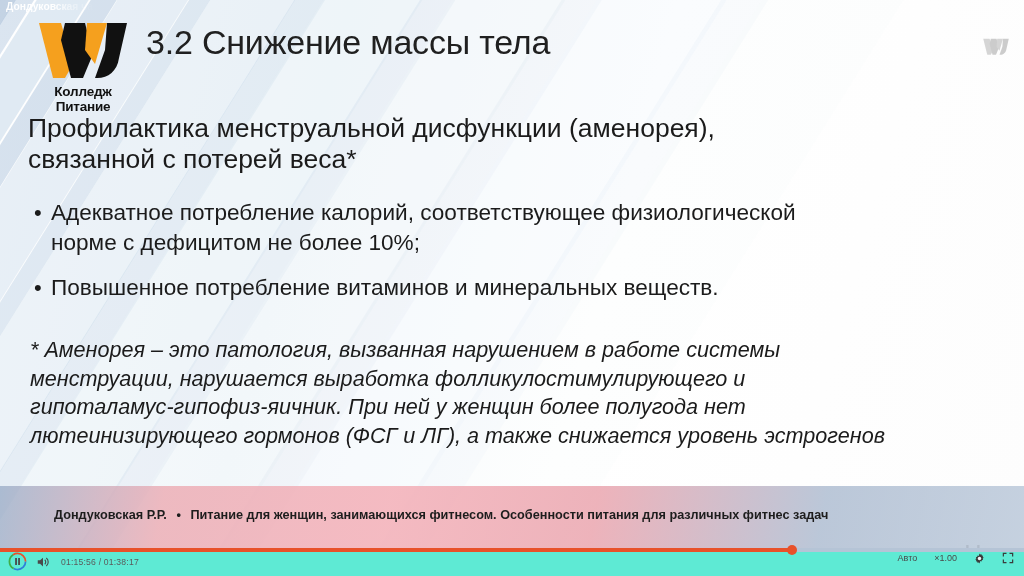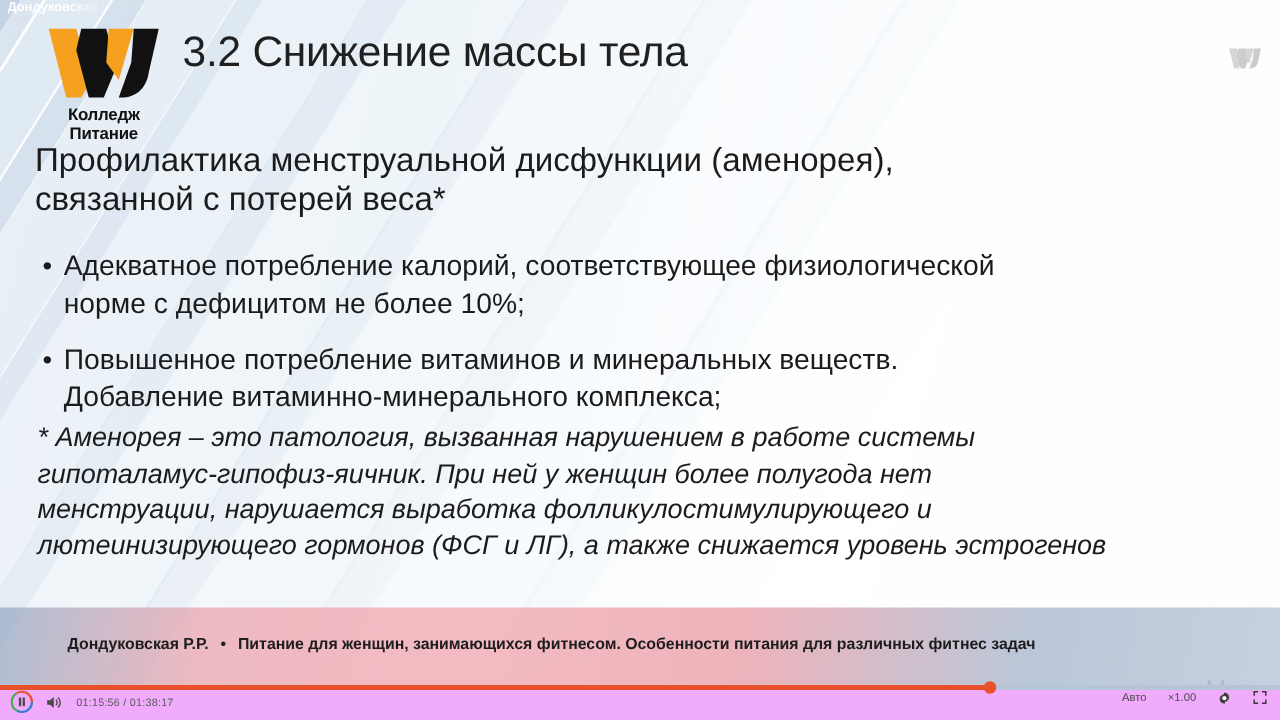--- a/index.html
+++ b/index.html
@@ -155,21 +155,21 @@
     color: #1d1d1d;
     white-space: nowrap;
   }
   #footer-text .sep { padding: 0 6px; }
 
   
   #player {
     position: absolute;
     left: 0; bottom: 0;
     width: 1024px; height: 28px;
-    background: #f0abfc;
+    background: #5eead4;
   }
   #progress-track {
     position: absolute;
     left: 0; top: 0;
     width: 1024px; height: 4px;
     background: #b5c4d6;
   }
   #progress-fill {
     position: absolute;
     left: 0; top: 0;
@@ -315,28 +315,27 @@
 
     <div id="bullets">
       <div class="bullet">
         <span class="dot">•</span>
         <span style="display: block;">Адекватное потребление калорий, соответствующее физиологической</span>
         <span style="display: block;">норме с дефицитом не более 10%;</span>
       </div>
       <div class="bullet">
         <span class="dot">•</span>
         <span style="display: block;">Повышенное потребление витаминов и минеральных веществ.</span>
-        <span style="display: block;">Добавление витаминно-минерального комплекса;</span>
       </div>
     </div>
 
     <div id="footnote">
       <div class="ln">* Аменорея – это патология, вызванная нарушением в работе системы</div>
+      <div class="ln">менструации, нарушается выработка фолликулостимулирующего и</div>
       <div class="ln">гипоталамус-гипофиз-яичник. При ней у женщин более полугода нет</div>
-      <div class="ln">менструации, нарушается выработка фолликулостимулирующего и</div>
       <div class="ln">лютеинизирующего гормонов (ФСГ и ЛГ), а также снижается уровень эстрогенов</div>
     </div>
 
     <div id="footer-band">
       <div id="footer-text">
         <span>Дондуковская Р.Р.</span>
         <span class="sep">•</span>
         <span>Питание для женщин, занимающихся фитнесом. Особенности питания для различных фитнес задач</span>
       </div>
     </div>

